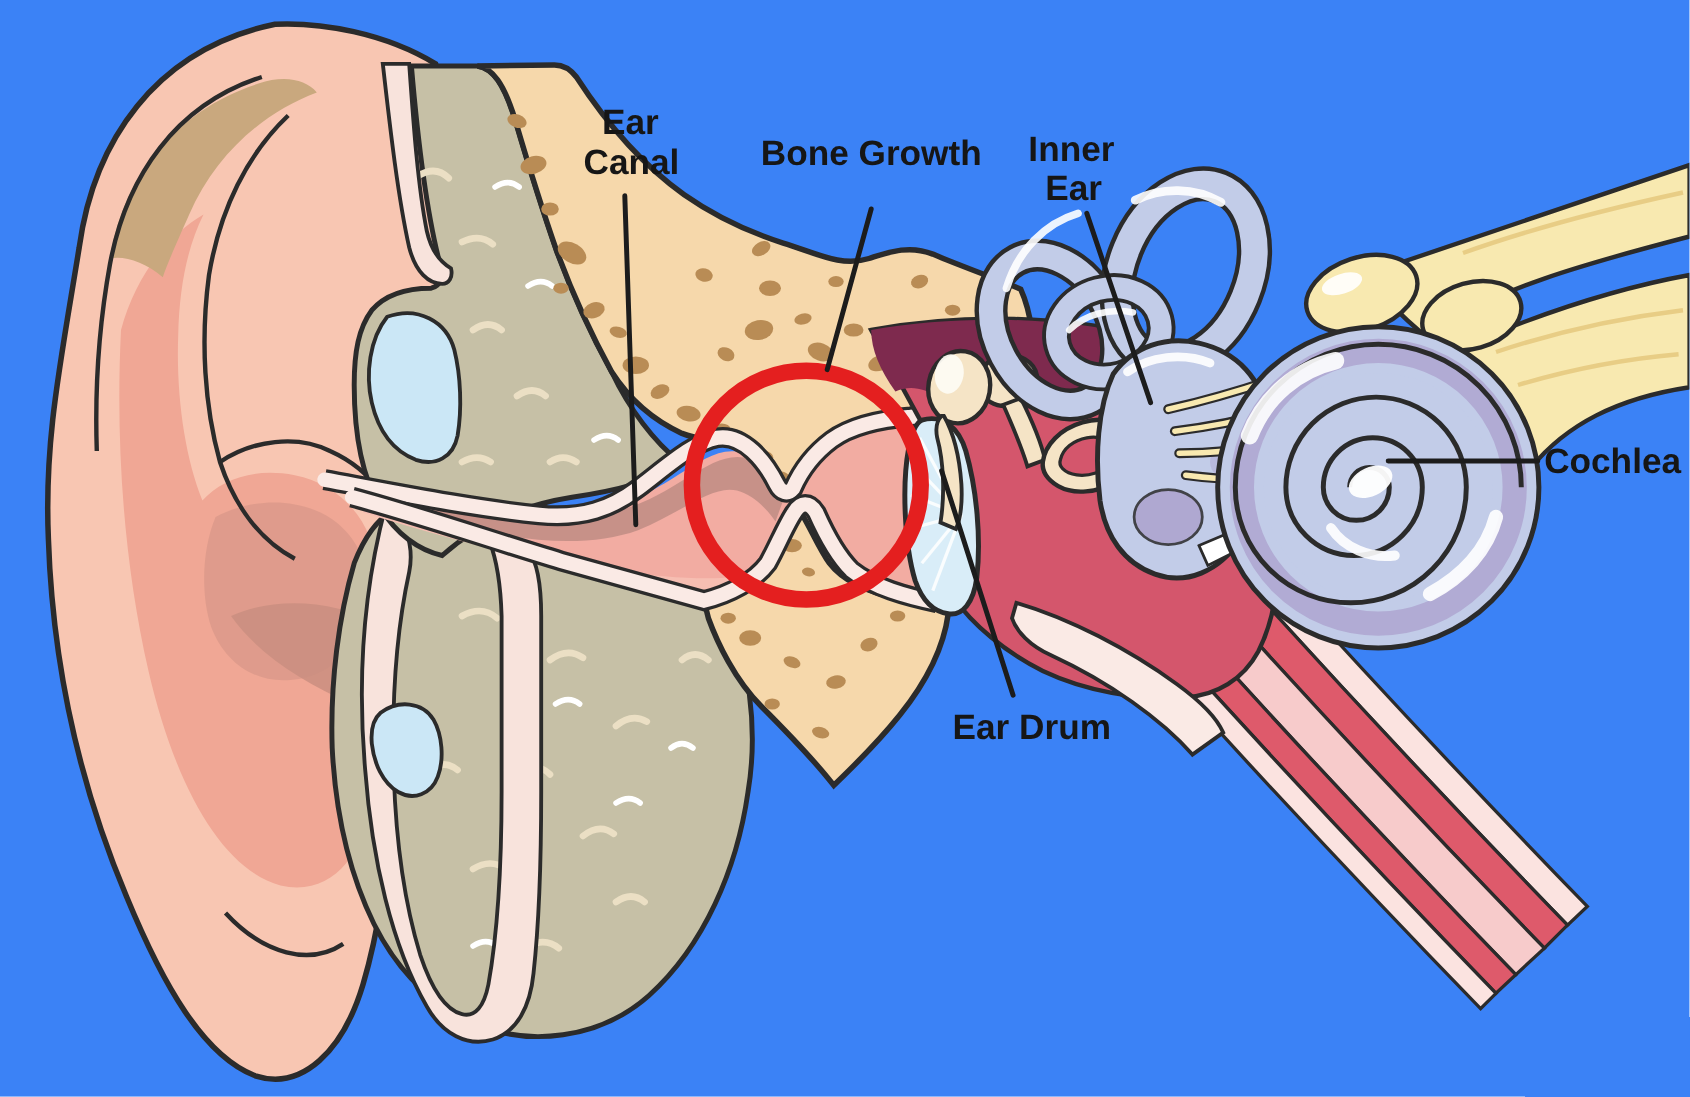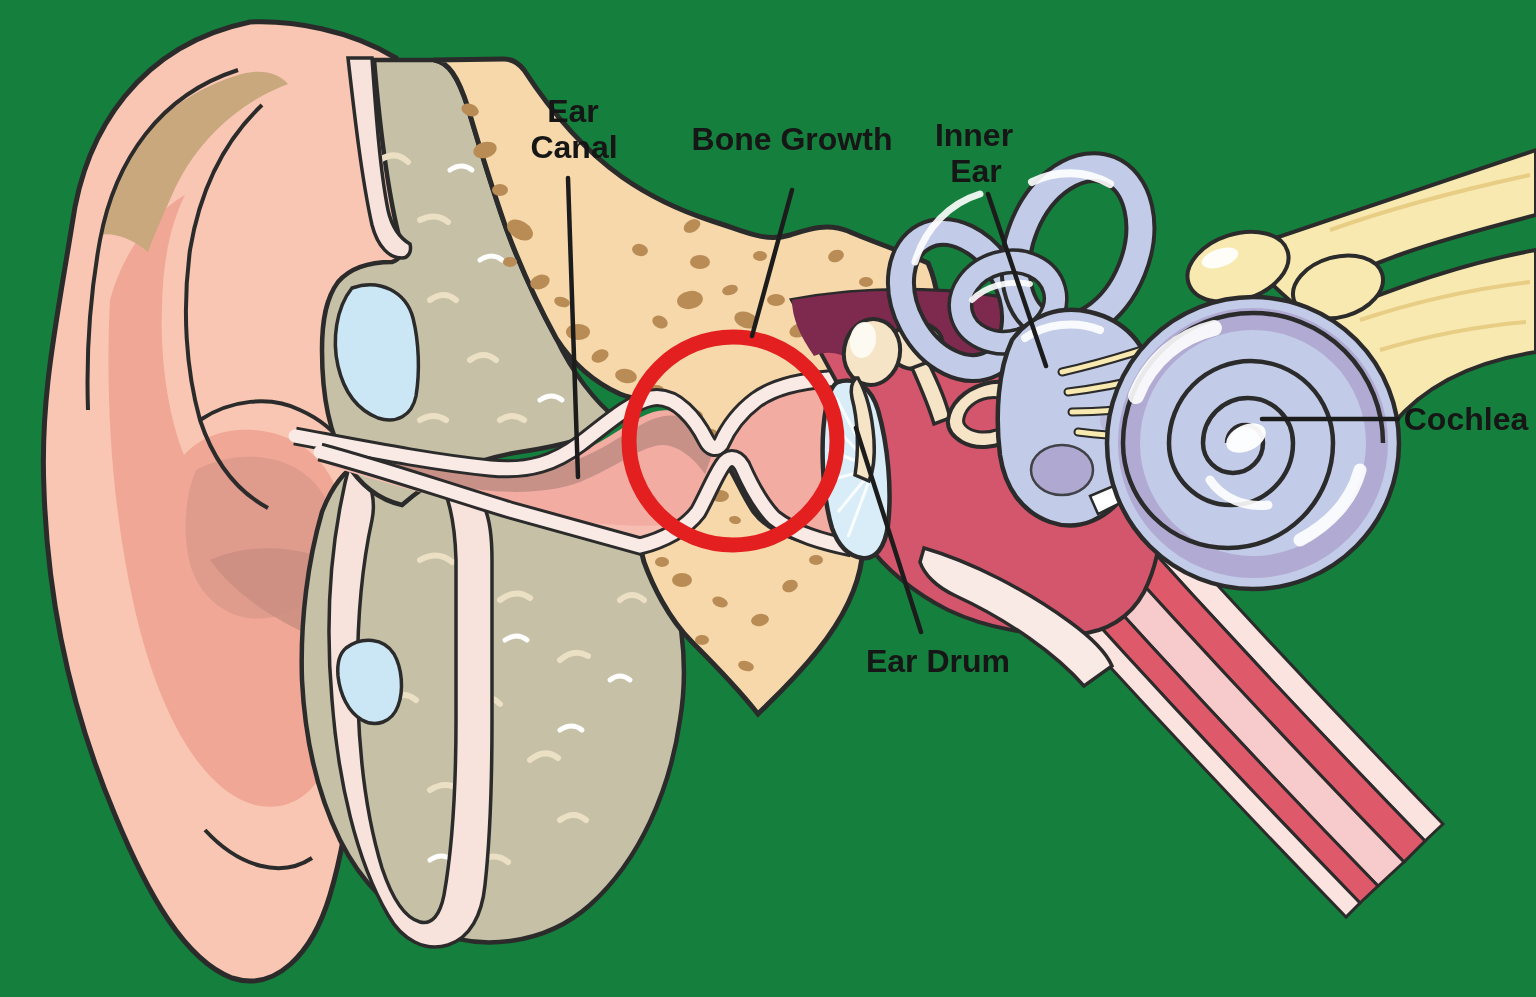--- a/index.html
+++ b/index.html
@@ -1,16 +1,16 @@
 <!DOCTYPE html>
 <html><head>
 <meta charset="utf-8">
 <style>
   html,body{margin:0;padding:0;background:#ffffff;}
-  .stage{position:relative;width:1536px;height:997px;background:#15803d;overflow:hidden;
+  .stage{position:relative;width:1536px;height:997px;background:#3b82f6;overflow:hidden;
          font-family:"Liberation Sans", sans-serif;}
   svg{position:absolute;left:0;top:0;display:block;}
   .outline{stroke:#2b2b2b;fill:none;}
   .label-text{font-family:"Liberation Sans", sans-serif;font-weight:bold;font-size:32px;
               text-anchor:middle;}
   .pointer{stroke:#1c1c1c;stroke-width:4.5;stroke-linecap:round;fill:none;}
   .squiggle{fill:none;stroke:#ebdfc4;stroke-width:6;stroke-linecap:round;}
   .squiggle-w{fill:none;stroke:#ffffff;stroke-width:5;stroke-linecap:round;}
   .drum-streak{stroke:rgba(255,255,255,0.85);stroke-width:3;fill:none;}
   .hl-white{stroke:rgba(255,255,255,0.9);fill:none;stroke-linecap:round;}

